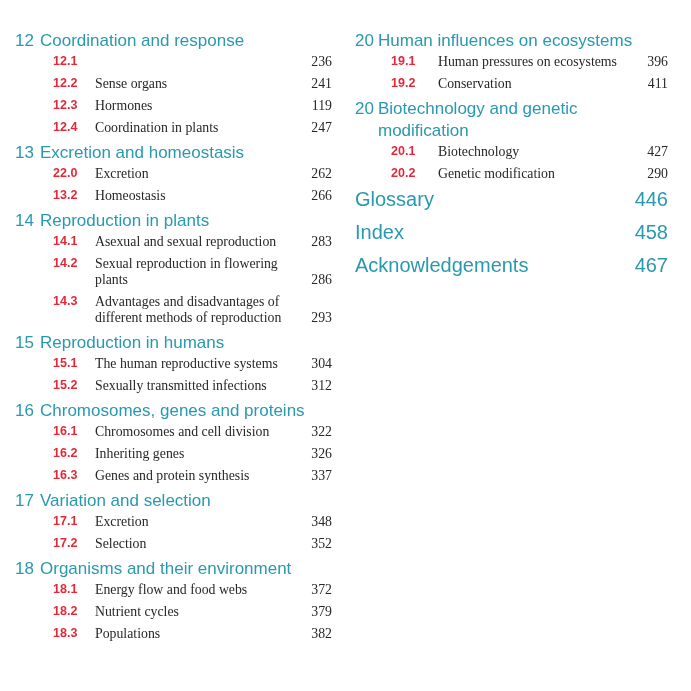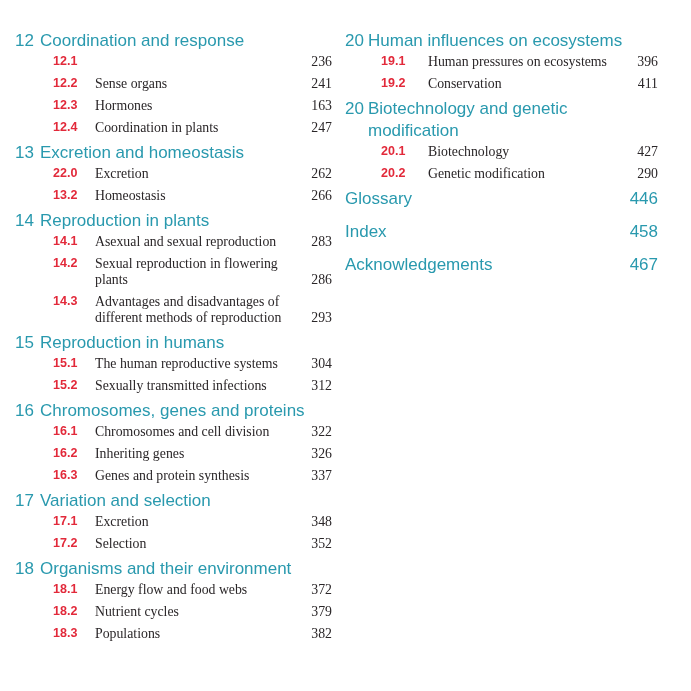--- a/index.html
+++ b/index.html
@@ -21,21 +21,21 @@
   }
   .page {
     display: flex;
     box-sizing: border-box;
     width: 691px;
     height: 691px;
     padding: 30px 0 0 15px;
     background: var(--bg);
   }
   .col { box-sizing: border-box; }
-  .col-left  { width: 317px; margin-right: 13px; }
+  .col-left  { width: 317px; margin-right: 23px; }
   .col-right { width: 313px; }
 
   .chapter { margin-bottom: 4px; }
 
   .chapter-heading {
     display: flex;
     color: var(--teal);
     font-size: 17px;
     line-height: 22px;
     margin-bottom: 2px;
@@ -64,21 +64,21 @@
   }
   .col-left  .e-num { margin-left: 38px; width: 42px; }
   .col-right .e-num { margin-left: 36px; width: 47px; }
   .e-title { max-width: 205px; }
   .e-page { margin-left: auto; align-self: flex-end; padding-left: 8px; }
 
   .back-matter { }
   .back-item {
     display: flex;
     color: var(--teal);
-    font-size: 17px;
+    font-size: 20px;
     line-height: 22px;
     margin-bottom: 11px;
     text-align: right;
   }
   .b-title { }
   .b-page { margin-left: auto; }
 </style>
 </head>
 <body>
 
@@ -94,21 +94,21 @@
           <span class="e-page">236</span>
         </div>
         <div class="entry">
           <span class="e-num">12.2</span>
           <span class="e-title">Sense organs</span>
           <span class="e-page">241</span>
         </div>
         <div class="entry">
           <span class="e-num">12.3</span>
           <span class="e-title">Hormones</span>
-          <span class="e-page">163</span>
+          <span class="e-page">119</span>
         </div>
         <div class="entry">
           <span class="e-num">12.4</span>
           <span class="e-title">Coordination in plants</span>
           <span class="e-page">247</span>
         </div>
       </section>
       <section class="chapter">
         <div class="chapter-heading">
           <span class="h-num">13</span>

